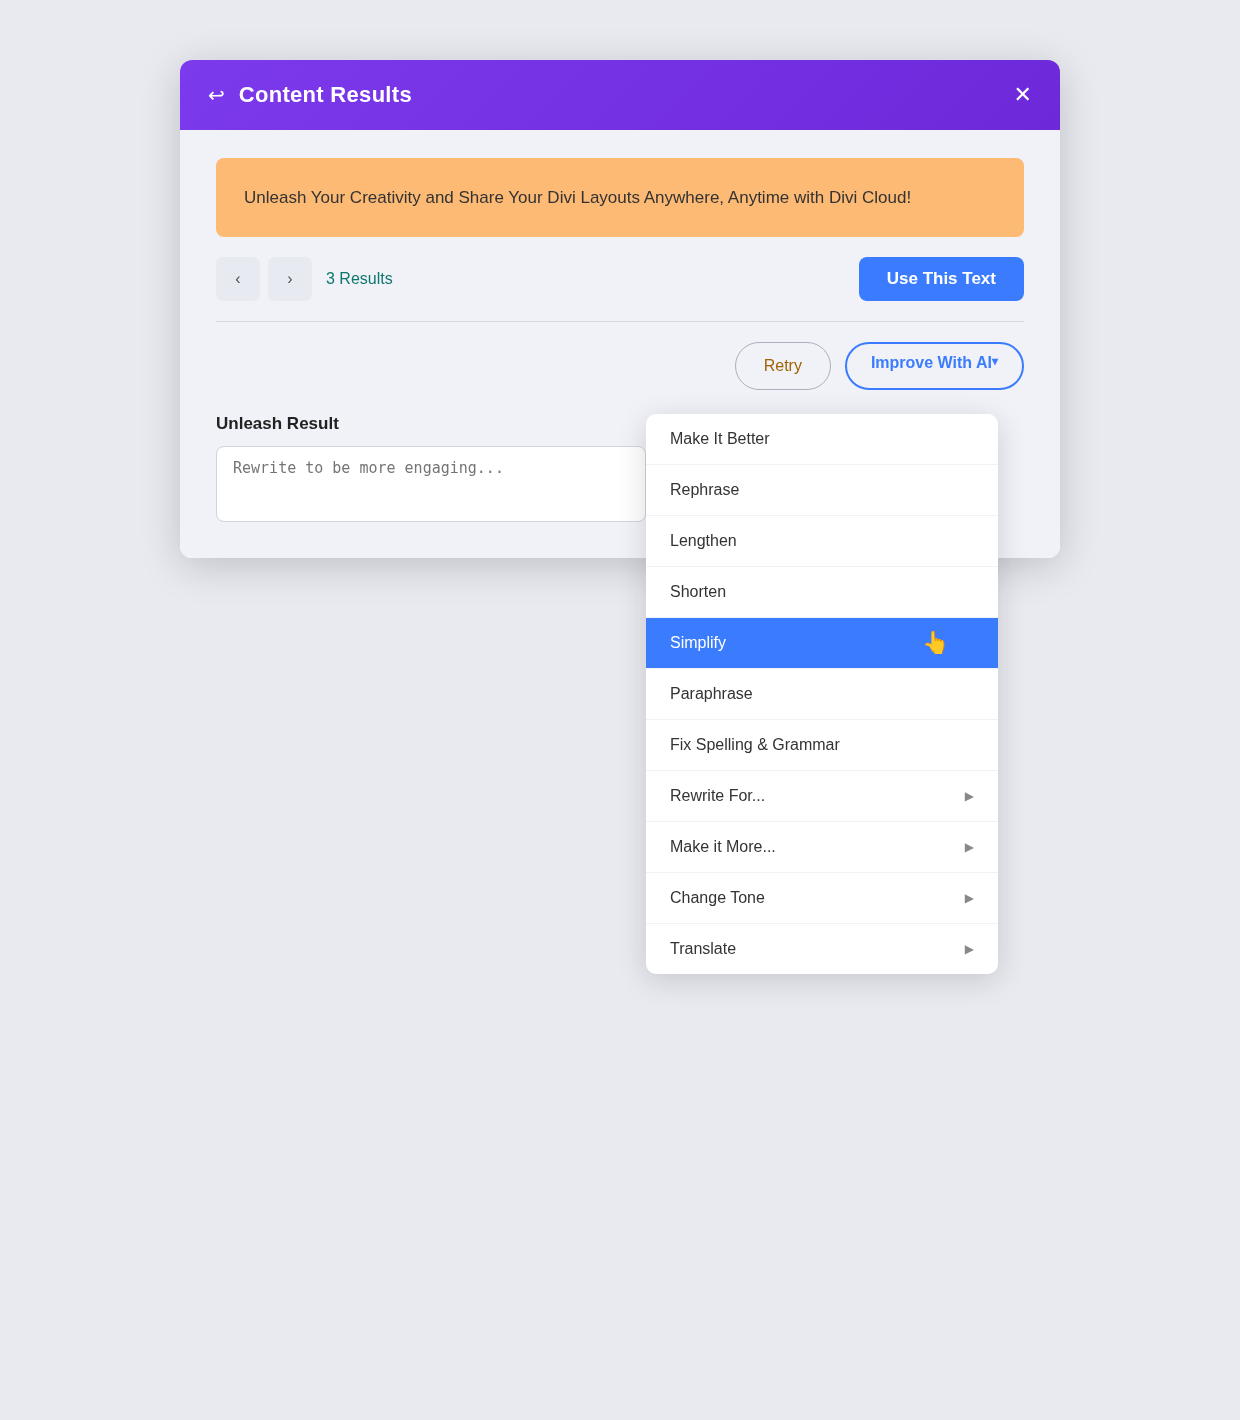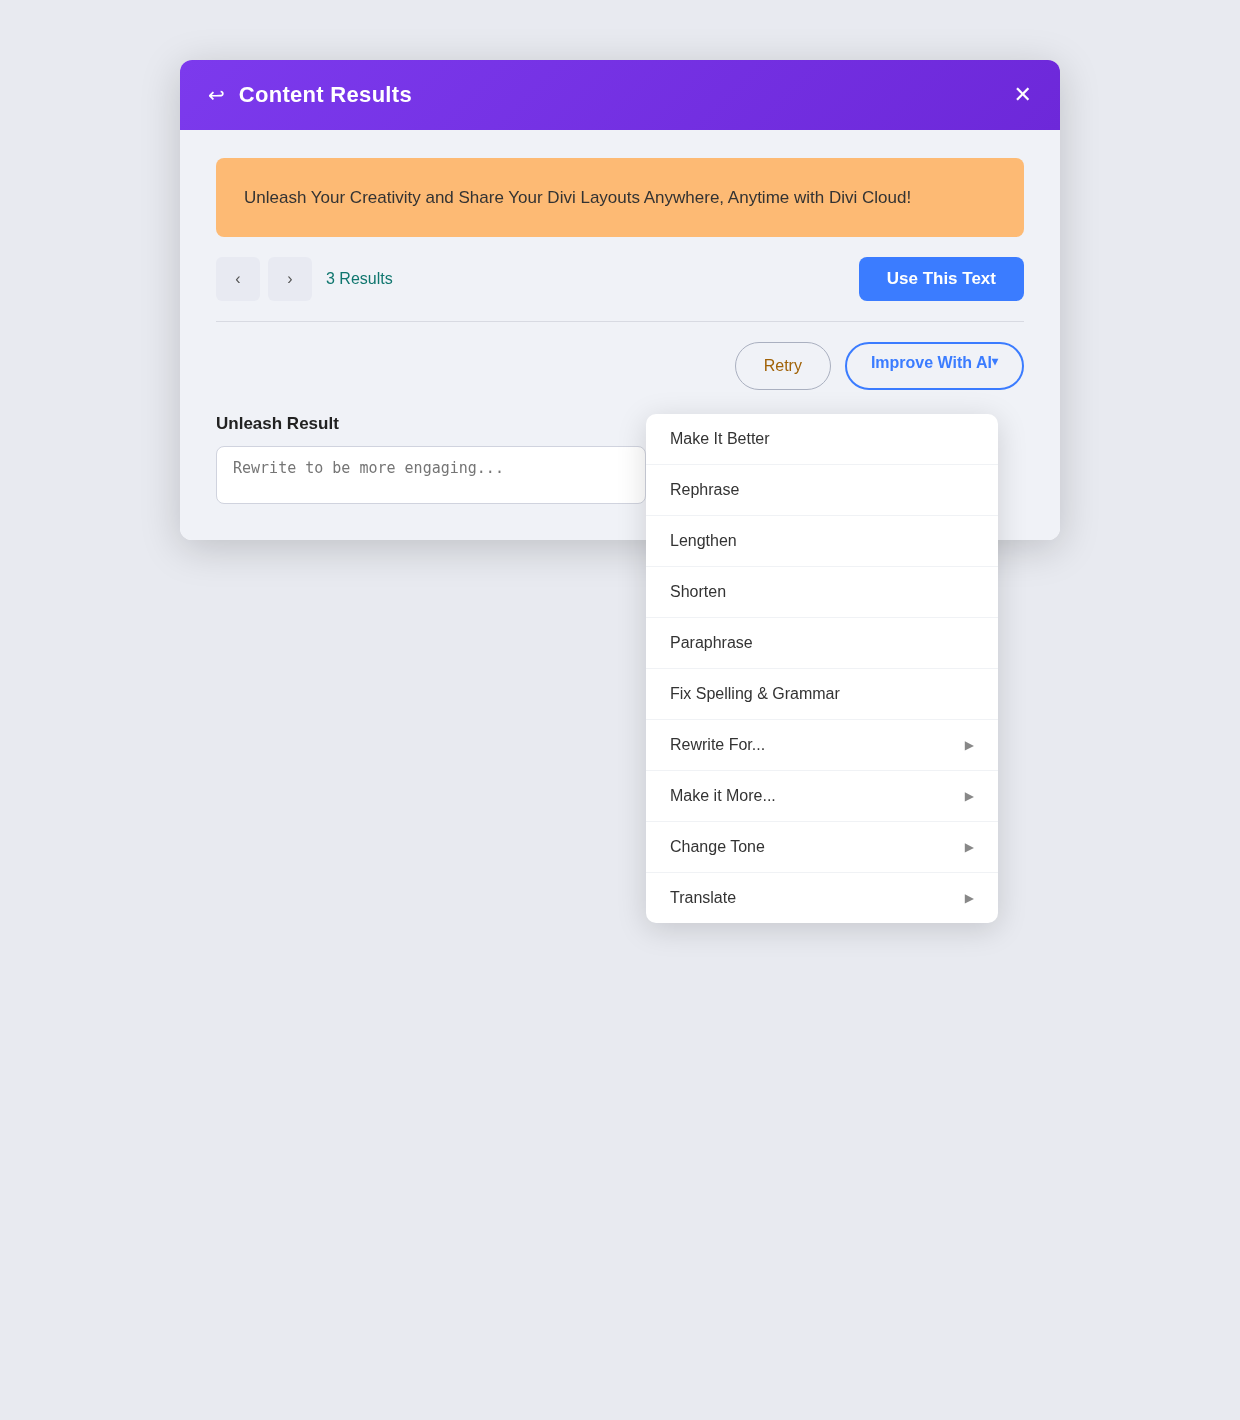--- a/index.html
+++ b/index.html
@@ -171,21 +171,21 @@
 
     .refine-title {
       font-size: 17px;
       font-weight: 700;
       color: #222;
       margin-bottom: 12px;
     }
 
     .refine-input {
       width: 100%;
-      height: 58px;
+      height: 76px;
       border: 1.5px solid #d0d3de;
       border-radius: 8px;
       padding: 12px 16px;
       font-size: 15px;
       color: #aaa;
       background: #fff;
       outline: none;
       resize: none;
     }
 
@@ -282,20 +282,24 @@
           </div>
           <div class="dropdown-item">
             <span>Rephrase</span>
           </div>
           <div class="dropdown-item">
             <span>Lengthen</span>
           </div>
           <div class="dropdown-item">
             <span>Shorten</span>
           </div>
+          <div class="dropdown-item active" style="position: relative;">
+            <span>Simplify</span>
+            <span class="cursor-hand">👆</span>
+          </div>
           <div class="dropdown-item">
             <span>Paraphrase</span>
           </div>
           <div class="dropdown-item">
             <span>Fix Spelling &amp; Grammar</span>
           </div>
           <div class="dropdown-item">
             <span>Rewrite For...</span>
             <span class="arrow-icon">▶</span>
           </div>

